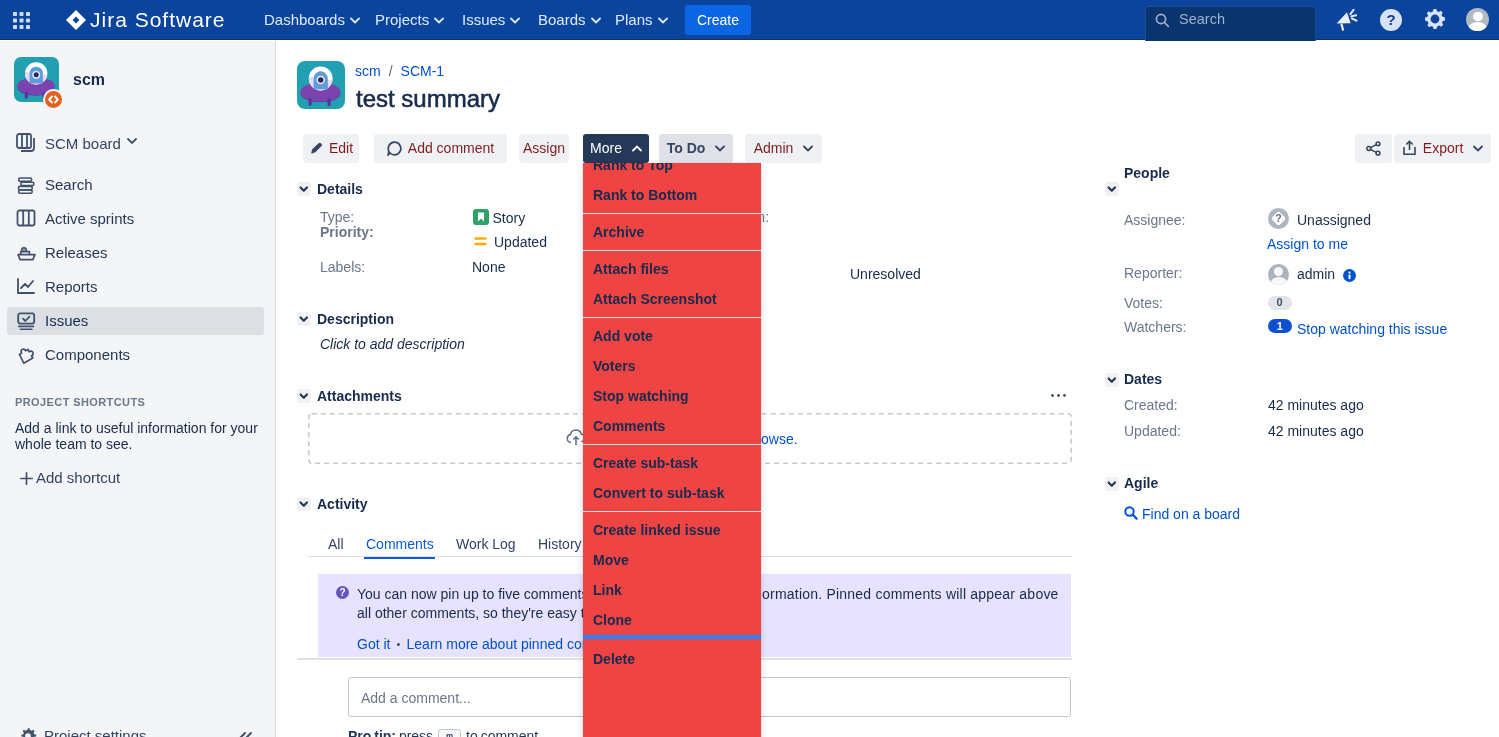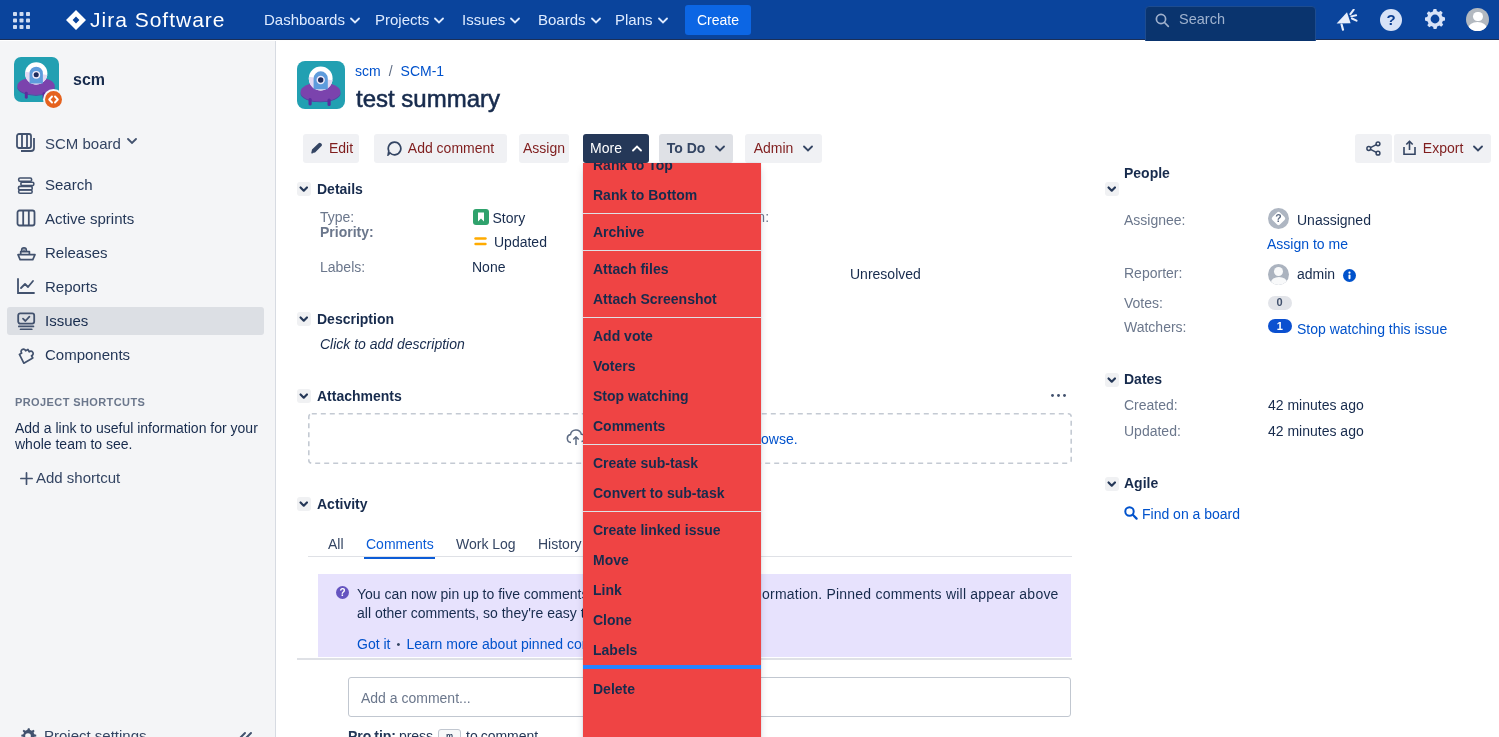--- a/index.html
+++ b/index.html
@@ -412,18 +412,17 @@
     <div class="mi">Stop watching</div>
     <div class="mi">Comments</div>
     <div class="msep"></div>
     <div class="mi">Create sub-task</div>
     <div class="mi">Convert to sub-task</div>
     <div class="msep"></div>
     <div class="mi">Create linked issue</div>
     <div class="mi">Move</div>
     <div class="mi">Link</div>
     <div class="mi">Clone</div>
-    <div class="mi">Labels</div>
     <div style="height:2px;background:#2684FF;"></div>
     <div style="height:2px;background:#2684FF;"></div>
     <div class="mi" style="height:38px;line-height:40px;">Delete</div>
   </div>
 </div>
 
 </body></html>

